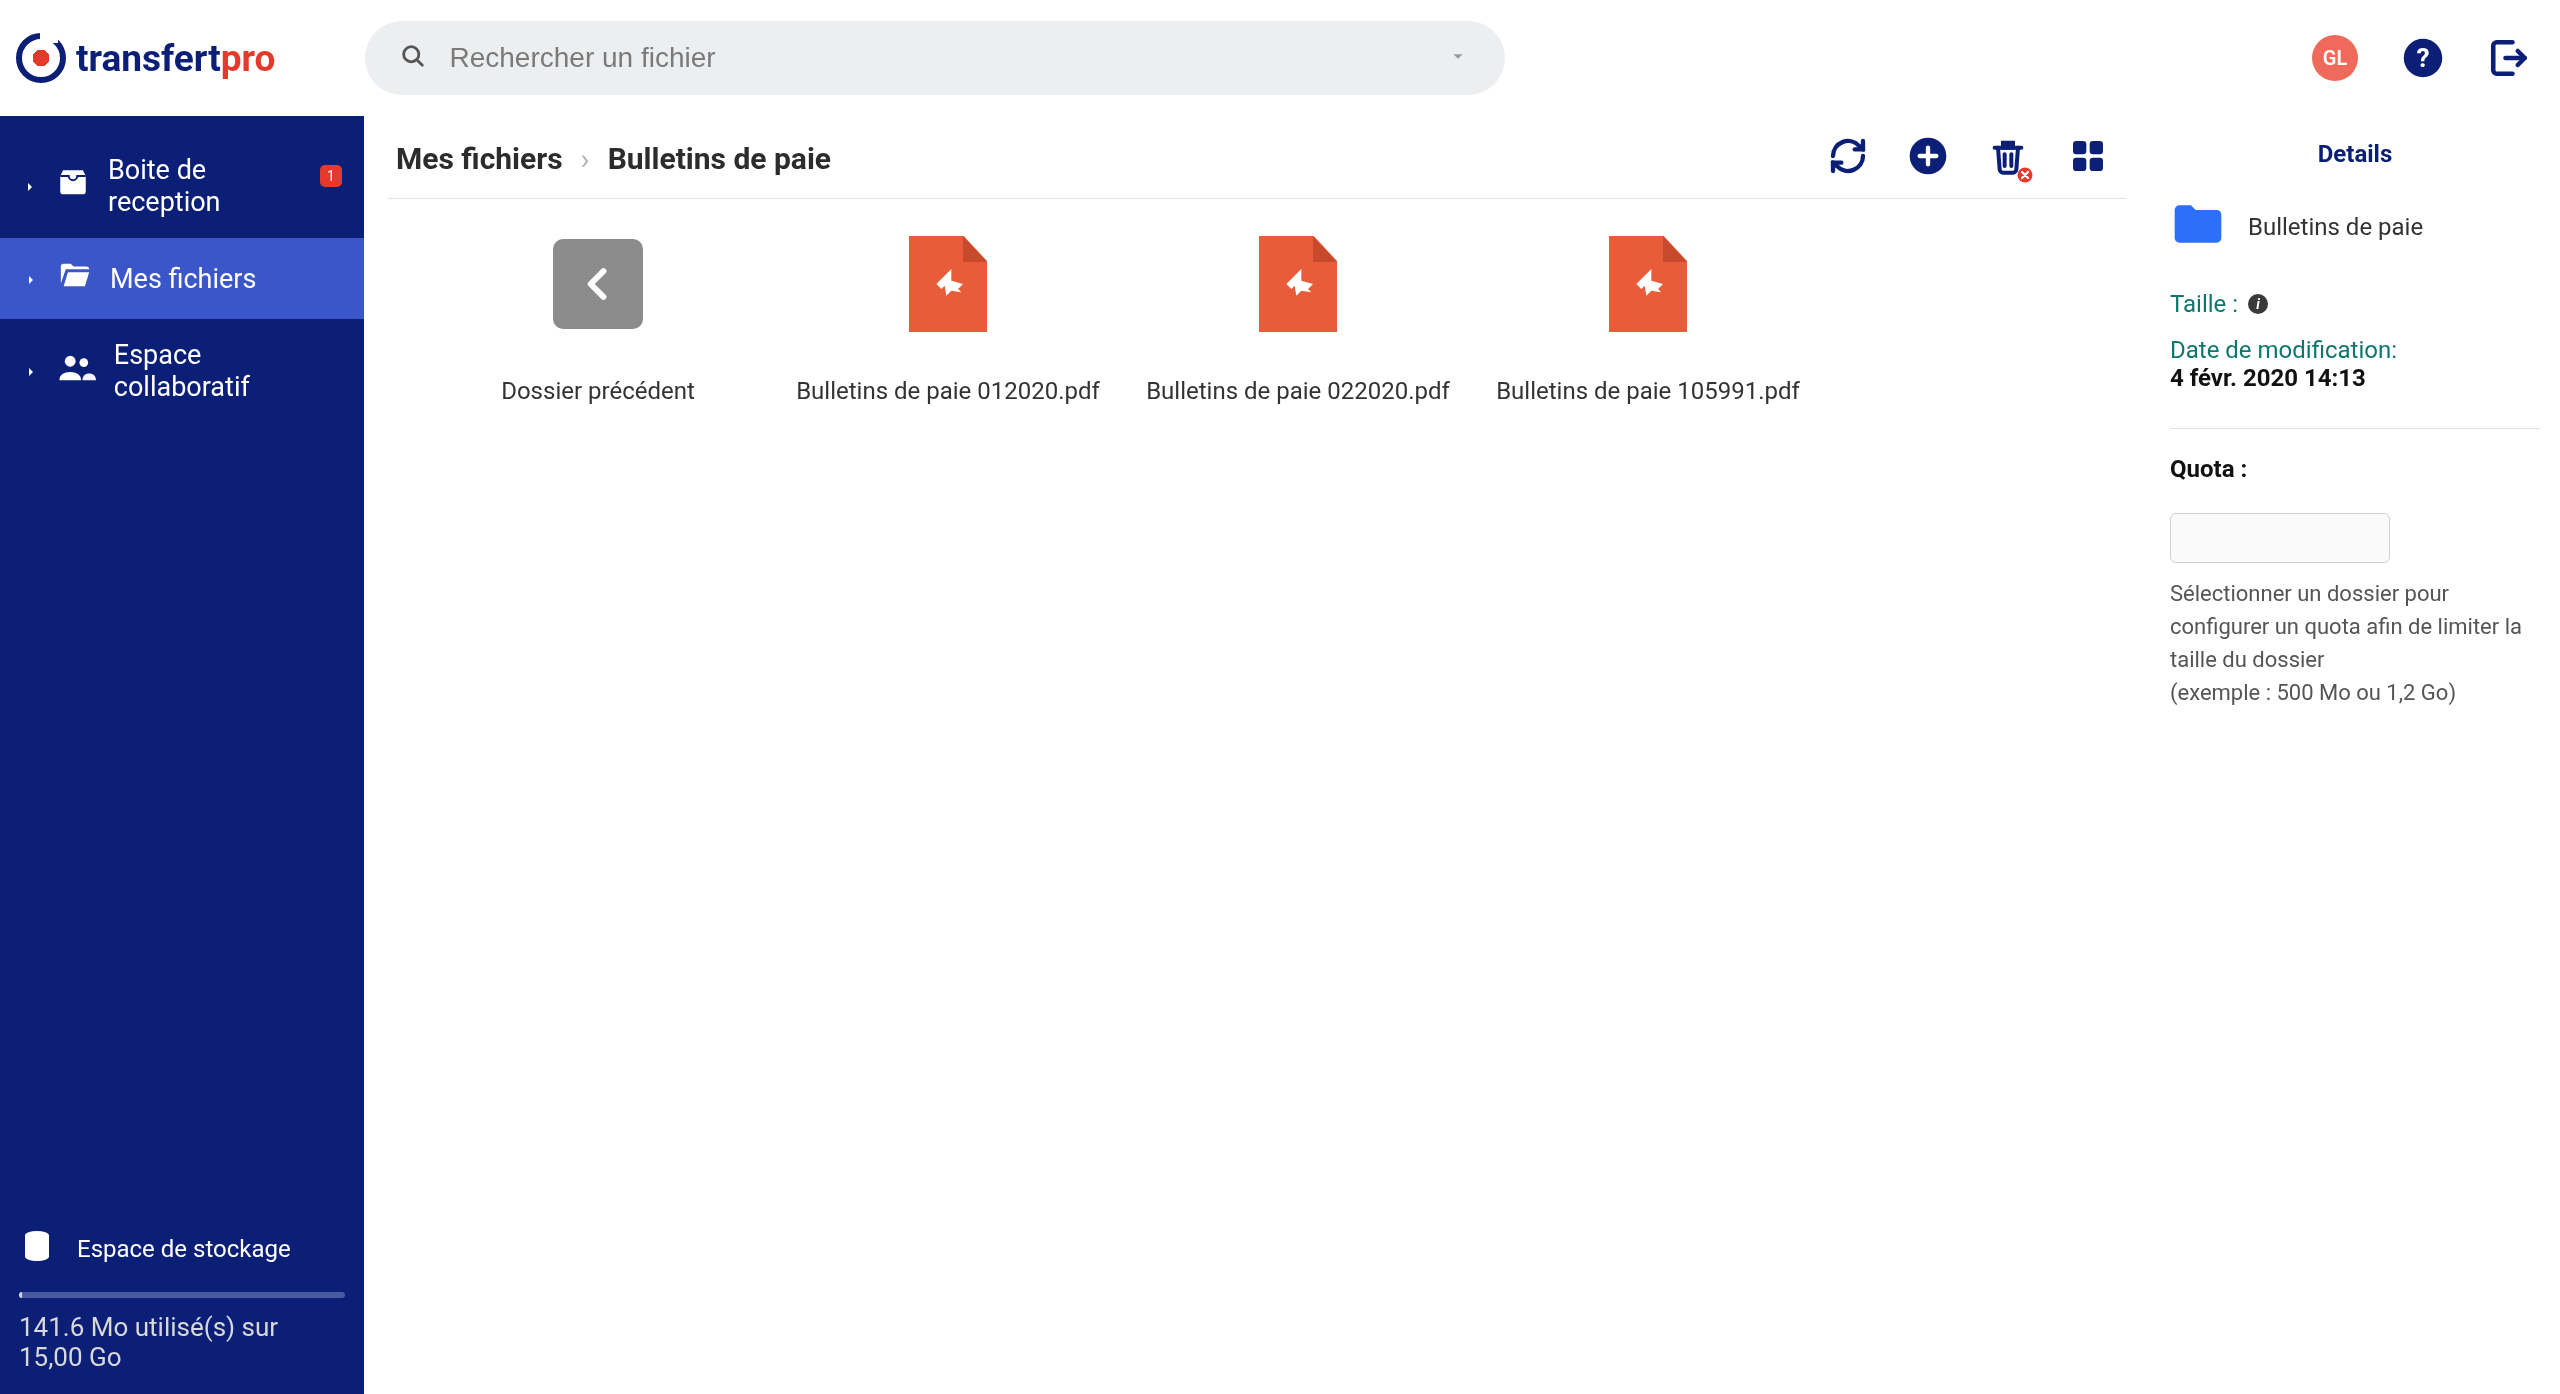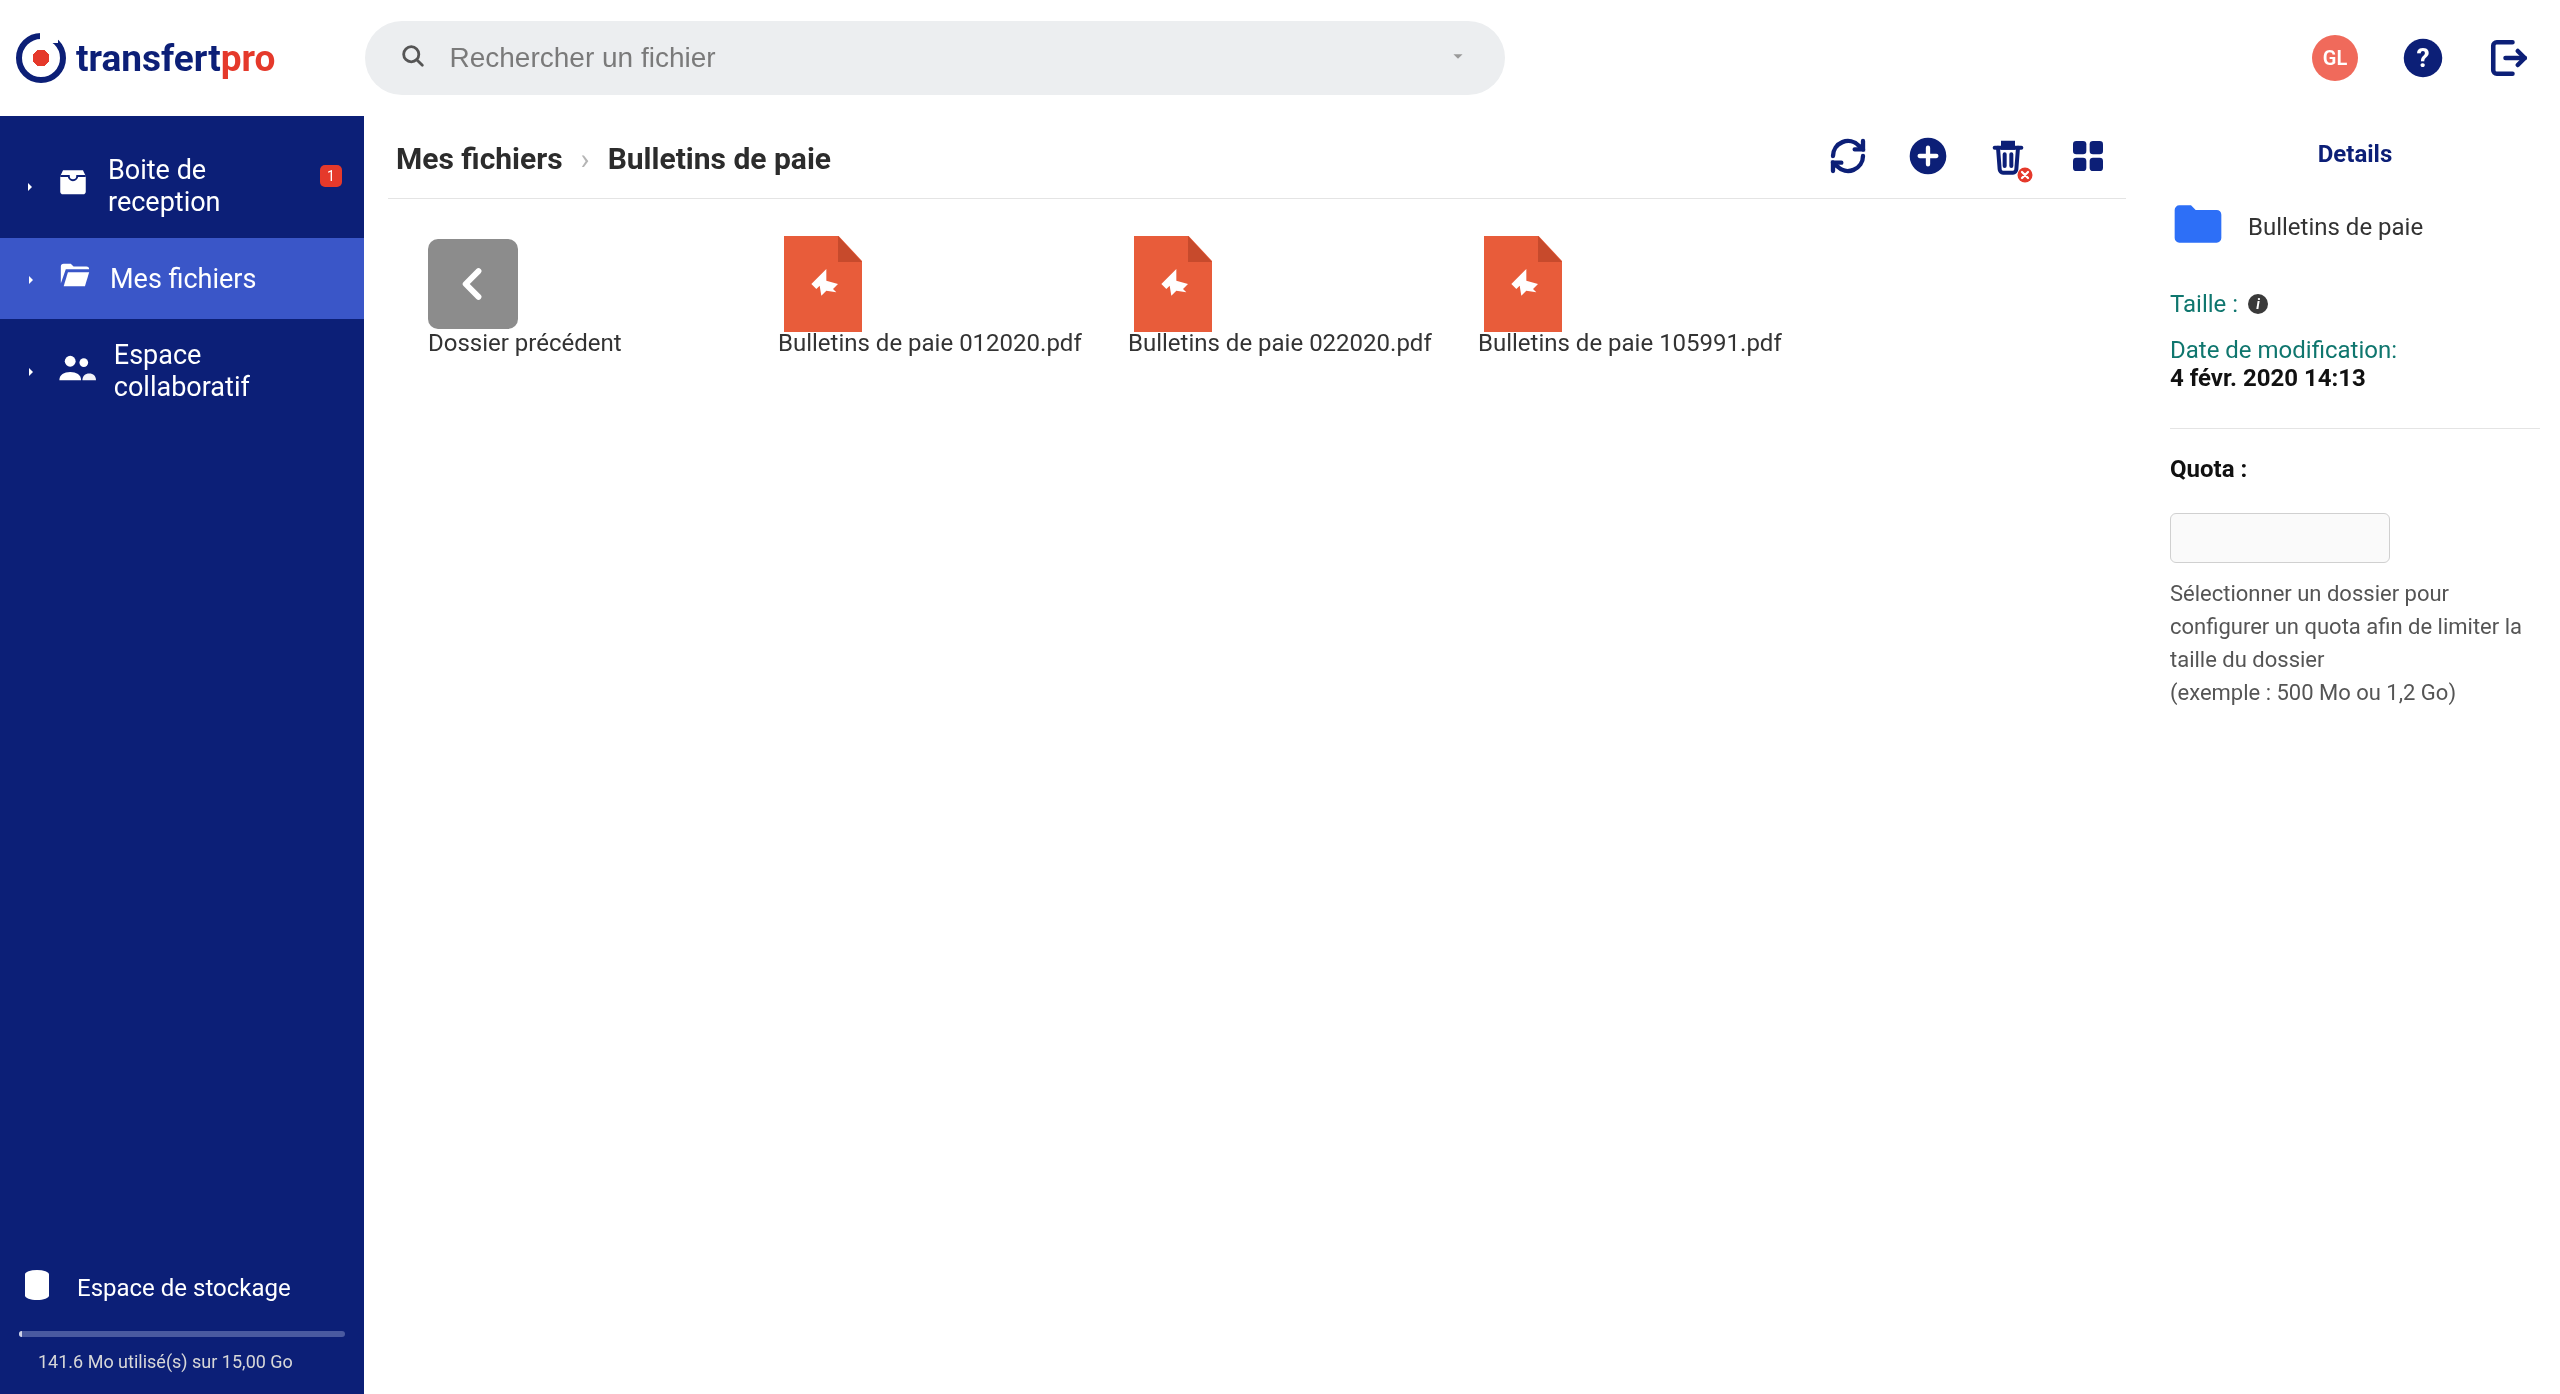--- a/index.html
+++ b/index.html
@@ -73,42 +73,42 @@
 .nav-item .badge {
   min-width: 22px; height: 22px; background: #e5392b; border-radius: 5px;
   font-size: 14px; display: flex; align-items: center; justify-content: center;
   padding: 0 4px; margin-left: 4px; position: relative; top: -10px;
 }
 .sidebar-spacer { flex: 1; }
 .storage { padding: 10px 19px 22px; font-size: 24px; }
 .storage-head { display: flex; align-items: center; gap: 22px; padding: 16px 0; }
 .storage-bar { height: 6px; background: #4a5aa0; border-radius: 3px; margin: 6px 0 14px; overflow: hidden; }
 .storage-bar-fill { height: 100%; background: #cfd3e8; width: 1%; }
-.storage-text { font-size: 18px; color: #d8d8d8; margin-left: 19px; }
+.storage-text { font-size: 26px; color: #d8d8d8; }
 
 
 .main { flex: 1; display: flex; min-width: 0; }
 .content { flex: 1; padding: 0 24px; min-width: 0; }
 .breadcrumb-row {
   display: flex; align-items: center; justify-content: space-between;
   padding: 20px 8px 18px; border-bottom: 1px solid #e4e4e4;
 }
 .breadcrumb { display: flex; align-items: center; gap: 18px; font-size: 30px; color: #222; }
 .breadcrumb .crumb { font-weight: 700; color: #2c2c2c; }
 .breadcrumb .crumb.link { cursor: pointer; }
 .breadcrumb .sep { color: #b5b5b5; font-weight: 400; }
 .toolbar { display: flex; align-items: center; gap: 40px; padding-right: 10px; }
 .toolbar .tbtn { cursor: pointer; color: #0c1f77; }
 
 .files-grid {
   display: flex; gap: 10px; padding: 40px 40px 0; flex-wrap: wrap;
 }
 .file-tile {
-  width: 340px; display: flex; flex-direction: column; align-items: flex-start;
-  cursor: pointer;
+  width: 340px; display: flex; flex-direction: column; align-items: center;
+  gap: 48px; cursor: pointer;
 }
 .tile-icon { width: 90px; height: 90px; display: flex; align-items: center; justify-content: center; }
 .back-tile .tile-icon {
   background: #8c8c8c; border-radius: 10px; color: #fff;
 }
 .tile-label { font-size: 24px; color: #333; text-align: center; white-space: nowrap; }
 
 .pdf-icon { position: relative; width: 78px; height: 96px; }
 .pdf-icon .page {
   position: absolute; inset: 0; background: #e85c3a;

